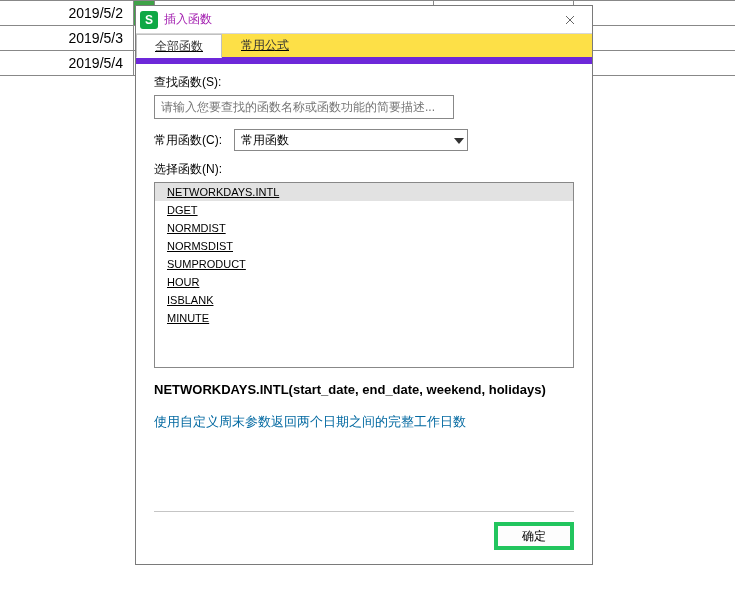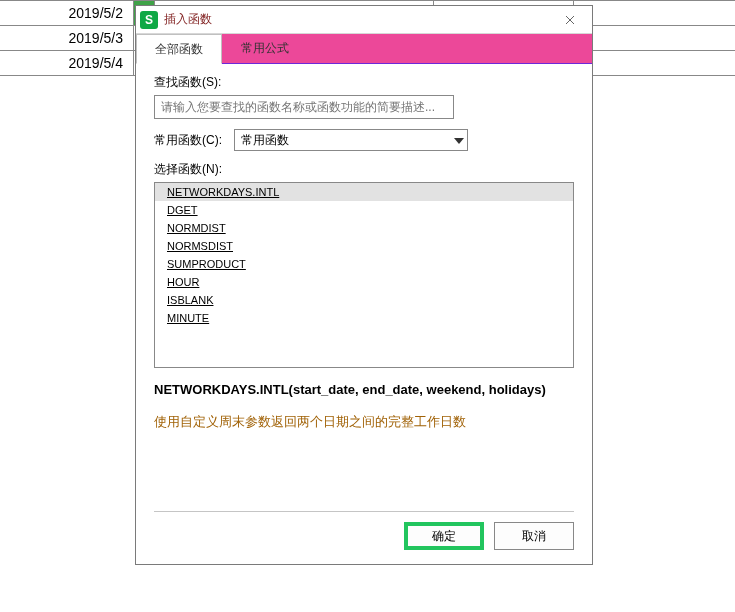--- a/index.html
+++ b/index.html
@@ -77,37 +77,38 @@
       align-items: center;
       justify-content: center;
       color: #fff;
       font-weight: bold;
       font-size: 12px;
       margin-right: 6px;
     }
     .titlebar-title {
       flex: 1;
       font-size: 12px;
-      color: #7f1d1d;
+      color: #a21caf;
     }
     .close-btn {
       width: 36px;
       height: 22px;
       display: flex;
       align-items: center;
       justify-content: center;
       cursor: pointer;
       color: #666;
     }
     
     .tabs {
       display: flex;
-      border-bottom: 1px solid #6d28d9;
-      background: #ec4899;
+      border-bottom: 7px solid #6d28d9;
+      background: #fde047;
       height: 30px;
+      text-decoration: underline;
     }
     .tab {
       padding: 0 18px;
       display: flex;
       align-items: center;
       cursor: pointer;
       font-size: 12px;
       color: #333;
       border: 1px solid transparent;
     }
@@ -186,21 +187,21 @@
       background: #e2e2e2;
     }
     
     .signature {
       font-size: 13px;
       font-weight: bold;
       margin-bottom: 16px;
     }
     .description {
       font-size: 13px;
-      color: #a16207;
+      color: #0369a1;
       margin-bottom: 18px;
     }
     
     .separator {
       border: none;
       border-top: 1px solid #c5c5c5;
       margin: 12px 0 10px 0;
     }
     
     .footer {
@@ -296,15 +297,14 @@
 
     <div class="signature">NETWORKDAYS.INTL(start_date, end_date, weekend, holidays)</div>
     <div class="description">使用自定义周末参数返回两个日期之间的完整工作日数</div>
 
     <div style="flex:1"></div>
     <hr class="separator">
   </div>
 
   <div class="footer">
     <button class="btn primary">确定</button>
-    <button class="btn">取消</button>
   </div>
 </div>
 
 </body></html>

